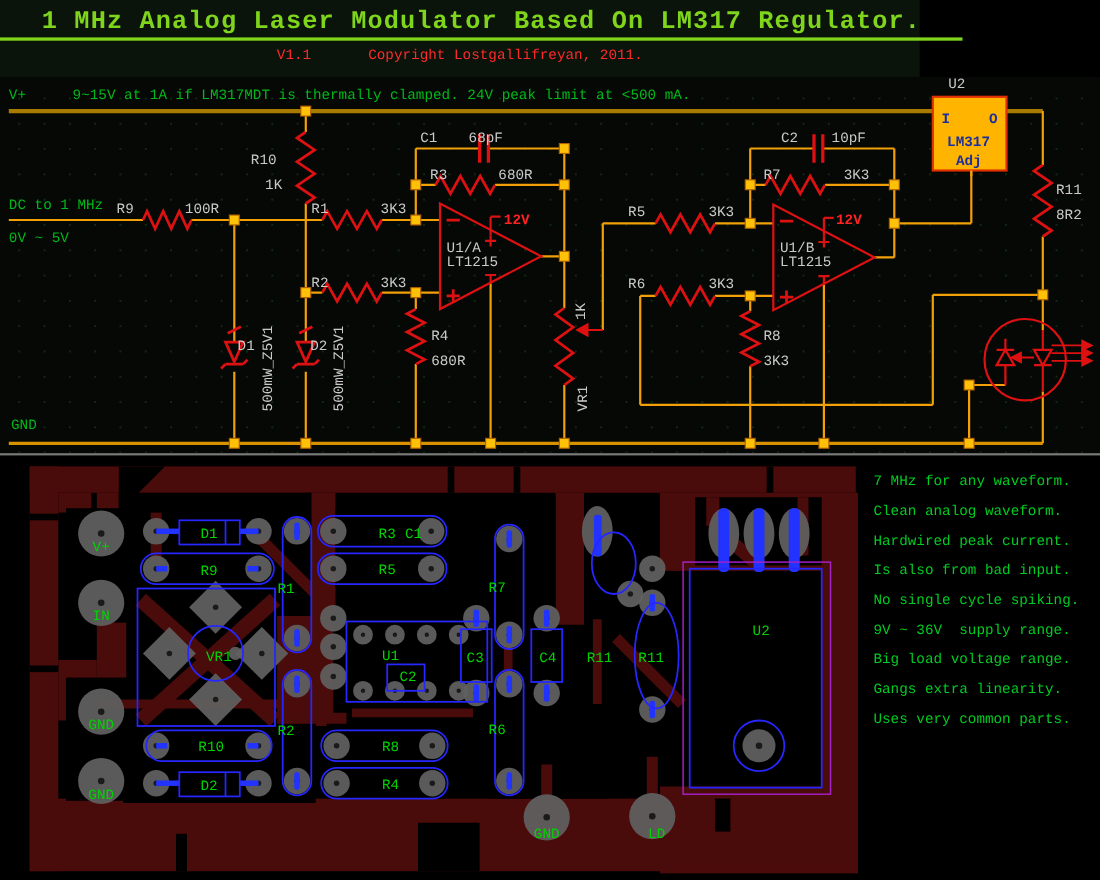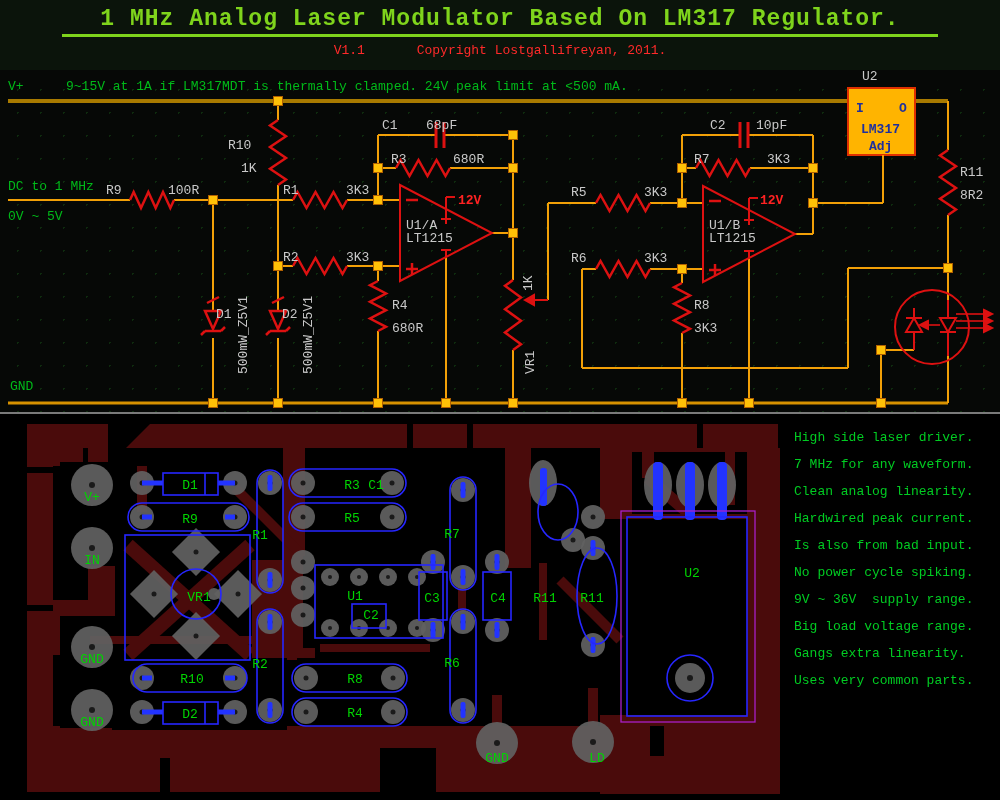--- a/index.html
+++ b/index.html
@@ -1,18 +1,18 @@
 <!DOCTYPE html>
 <html><head>
 <meta charset="utf-8">
 <style>
   html,body{margin:0;padding:0;background:#000;}
   #stage{position:relative;width:1000px;height:800px;background:#000;overflow:hidden;
          font-family:"Liberation Mono", monospace;}
-  #header{position:absolute;left:0;top:0;width:1000px;height:70px;background:#0b140b;text-align:center;}
+  #header{position:absolute;left:0;top:0;width:836px;height:70px;background:#0b140b;text-align:center;}
   .title{display:inline-block;margin-top:6px;font-size:23px;font-weight:bold;letter-spacing:1px;
          color:#7fd41c;border-bottom:3px solid #7fd41c;padding:0 38px 2px 38px;white-space:nowrap;}
   .subtitle{margin-top:6px;font-size:13px;color:#ff2a2a;}
   .subtitle span{margin:0 22px;}
   #schematic{position:absolute;left:0;top:70px;width:1000px;height:342px;background:#060806;
       background-image:radial-gradient(#0e2b0e 1px, rgba(0,0,0,0) 1px);background-size:23px 23px;background-position:6px 8px;}
   #separator{position:absolute;left:0;top:412px;width:1000px;height:2px;background:#7a7a7a;}
   #pcb{position:absolute;left:0;top:418px;width:780px;height:382px;background:#000;}
   #notes{position:absolute;left:780px;top:418px;width:220px;height:382px;background:#000;padding-top:6px;box-sizing:border-box;}
   .note-line{color:#00cc22;font-size:13px;line-height:27px;padding-left:14px;white-space:pre;}
@@ -513,24 +513,23 @@
           <text x="355" y="683" fill="#00d400" font-size="13" text-anchor="middle">R8</text>
           <text x="355" y="717" fill="#00d400" font-size="13" text-anchor="middle">R4</text>
           <text x="452" y="667" fill="#00d400" font-size="13" text-anchor="middle">R6</text>
           <text x="497" y="762" fill="#00d400" font-size="13" text-anchor="middle">GND</text>
           <text x="597" y="762" fill="#00d400" font-size="13" text-anchor="middle">LD</text>
         </g>
       </svg>
   </div>
 
   <div id="notes">
-      <div class="note-line">High side laser driver.</div>
       <div class="note-line">7 MHz for any waveform.</div>
-      <div class="note-line">Clean analog linearity.</div>
+      <div class="note-line">Clean analog waveform.</div>
       <div class="note-line">Hardwired peak current.</div>
       <div class="note-line">Is also from bad input.</div>
-      <div class="note-line">No power cycle spiking.</div>
+      <div class="note-line">No single cycle spiking.</div>
       <div class="note-line">9V ~ 36V  supply range.</div>
       <div class="note-line">Big load voltage range.</div>
       <div class="note-line">Gangs extra linearity.</div>
       <div class="note-line">Uses very common parts.</div>
     </div>
 </div>
 
 </body></html>

